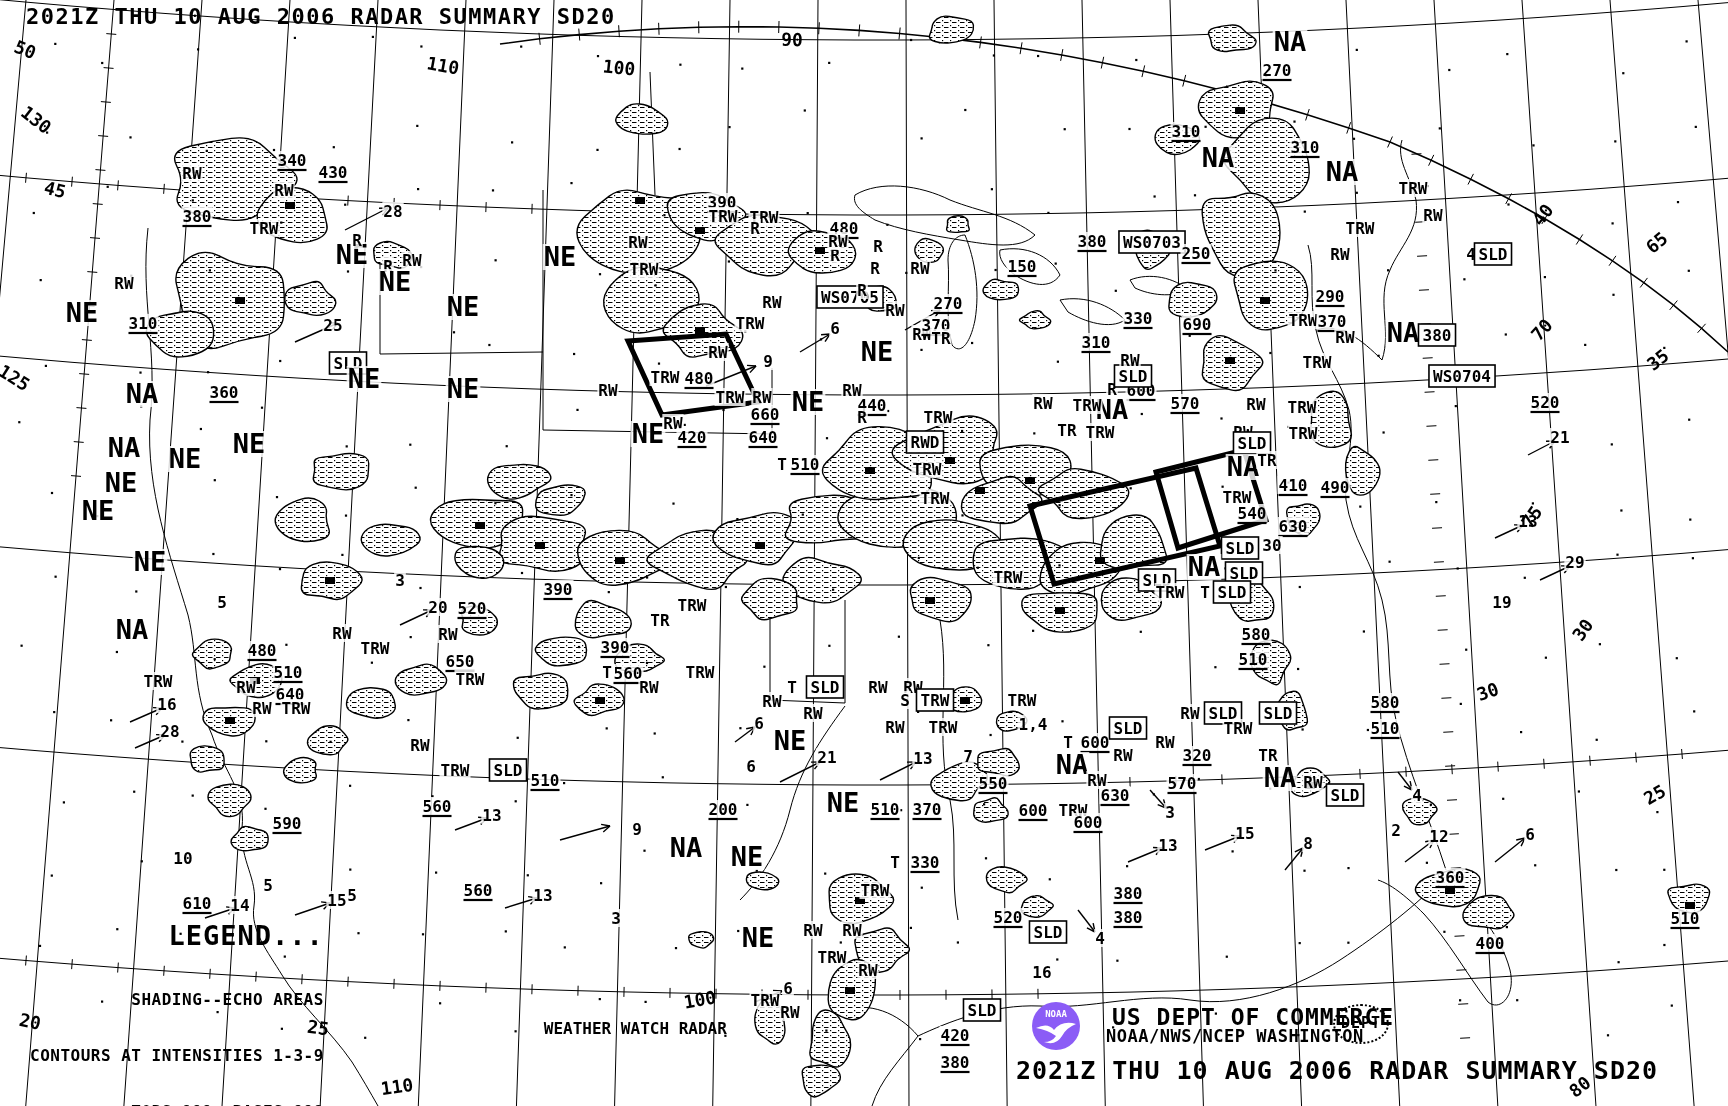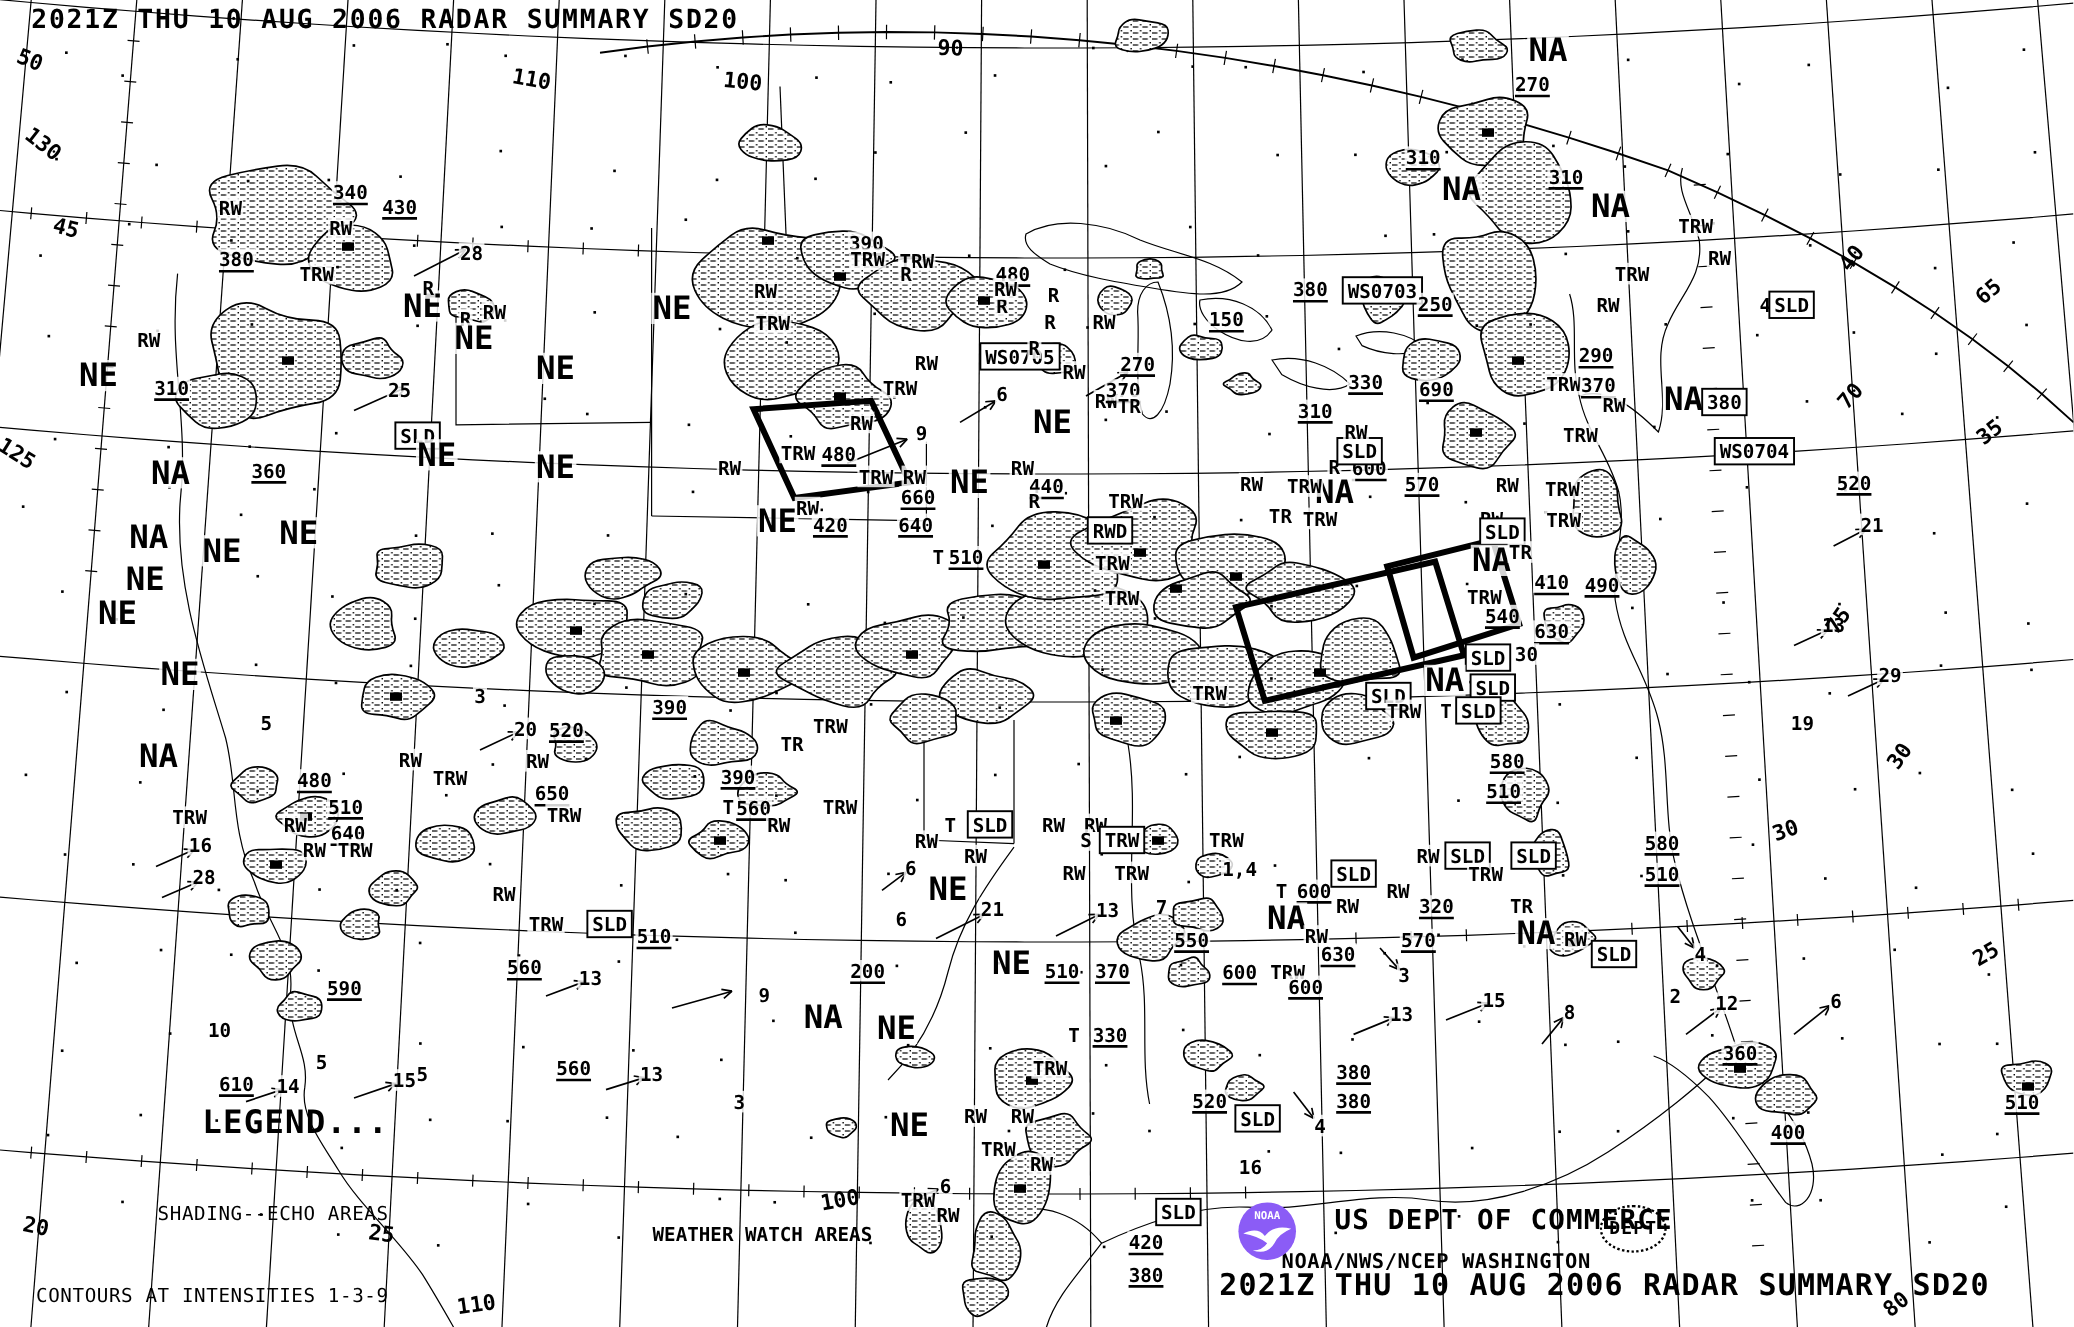--- a/index.html
+++ b/index.html
@@ -4,25 +4,25 @@
 <style>
   html,body{margin:0;padding:0;background:#fff;}
   #stage{position:relative;width:1728px;height:1106px;background:#fff;overflow:hidden;
          font-family:"DejaVu Sans Mono","Liberation Mono",monospace;color:#000;}
   #mapsvg{position:absolute;left:0;top:0;}
   .ovl{position:absolute;white-space:pre;text-align:right;}
   #top-title{left:26px;top:4px;font-size:22px;font-weight:bold;letter-spacing:1.5px;}
   #bottom-title{left:1016px;top:1056px;font-size:25px;font-weight:bold;letter-spacing:1px;}
   #legend{left:30px;top:882px;}
   #legend .hd{font-size:27px;font-weight:bold;letter-spacing:1px;margin-bottom:2px;}
-  #legend .ln{font-size:16px;font-weight:normal;line-height:18px;letter-spacing:0.5px;margin-top:12px;}
+  #legend .ln{font-size:16px;font-weight:bold;line-height:18px;letter-spacing:0.5px;}
   #watch{left:486px;top:966px;font-size:16px;font-weight:bold;line-height:18px;}
   #watch .row span{display:inline-block;}
   #attrib-line1{left:1112px;top:1004px;font-size:23px;font-weight:bold;letter-spacing:1px;}
-  #attrib-line2{left:1068px;top:1026px;font-size:17px;font-weight:bold;letter-spacing:0.5px;margin-top:16px;}
+  #attrib-line2{left:1106px;top:1026px;font-size:17px;font-weight:bold;letter-spacing:0.5px;}
   #noaa-logo{position:absolute;left:1032px;top:1002px;width:48px;height:48px;border-radius:50%;
              background:#8b5cf6;overflow:hidden;}
   #noaa-logo .nm{position:absolute;left:0;top:7px;width:48px;text-align:center;color:#fff;
                  font-size:9px;font-weight:bold;letter-spacing:0px;}
   #ncep-logo{position:absolute;left:1333px;top:1004px;width:52px;height:36px;
              border:2px dotted #000;border-radius:50%;text-align:center;line-height:34px;
              font-size:15px;font-weight:bold;letter-spacing:1px;}
 </style>
 </head>
 <body>
@@ -1370,21 +1370,21 @@
     <div class="ln">CONTOURS AT INTENSITIES 1-3-9</div>
     <div class="ln">TOPS 999--BASES 999</div>
     
     
     
     
   </div>
 
   <div class="ovl" id="watch">
     <div class="row">
-      <span>WEATHER WATCH AREAS</span>
+      <span>WEATHER WATCH RADAR</span>
     </div>
     <div class="row">
       
     </div>
     
   </div>
 
   <div class="ovl" id="attrib-line1">US DEPT OF COMMERCE</div>
   <div class="ovl" id="attrib-line2">NOAA/NWS/NCEP WASHINGTON</div>
 

